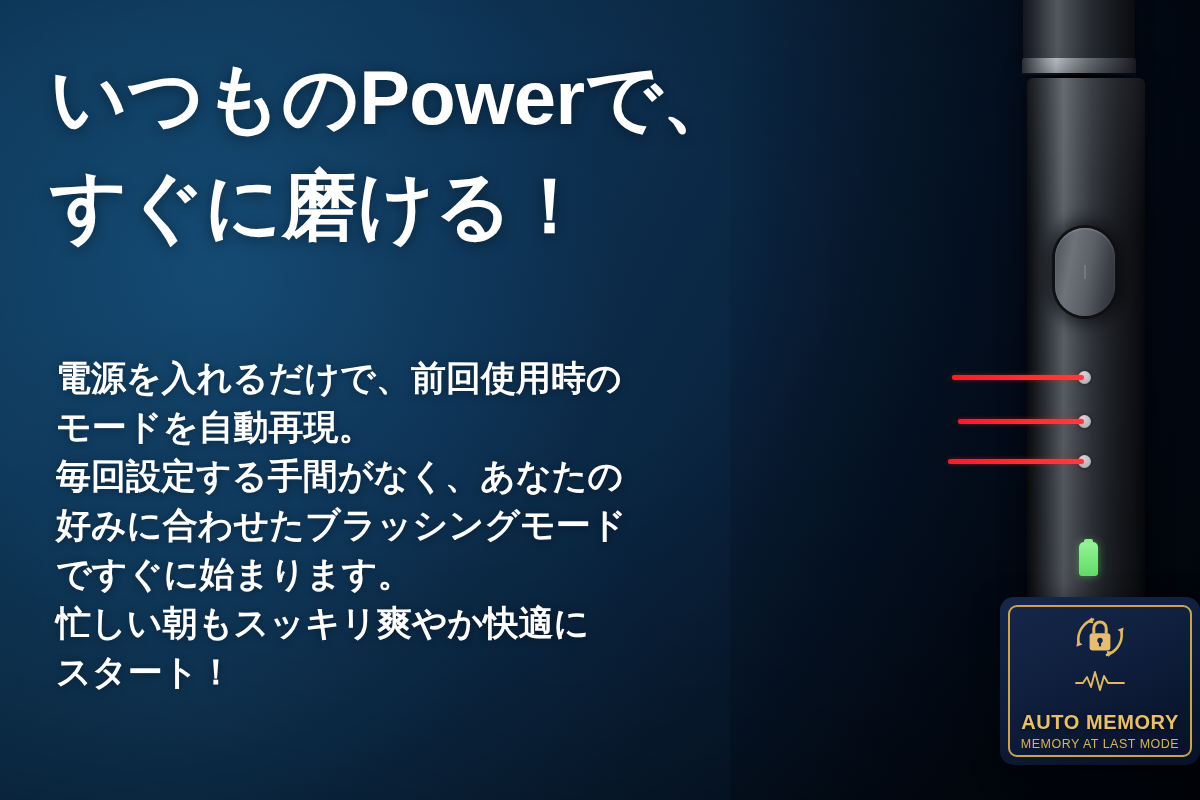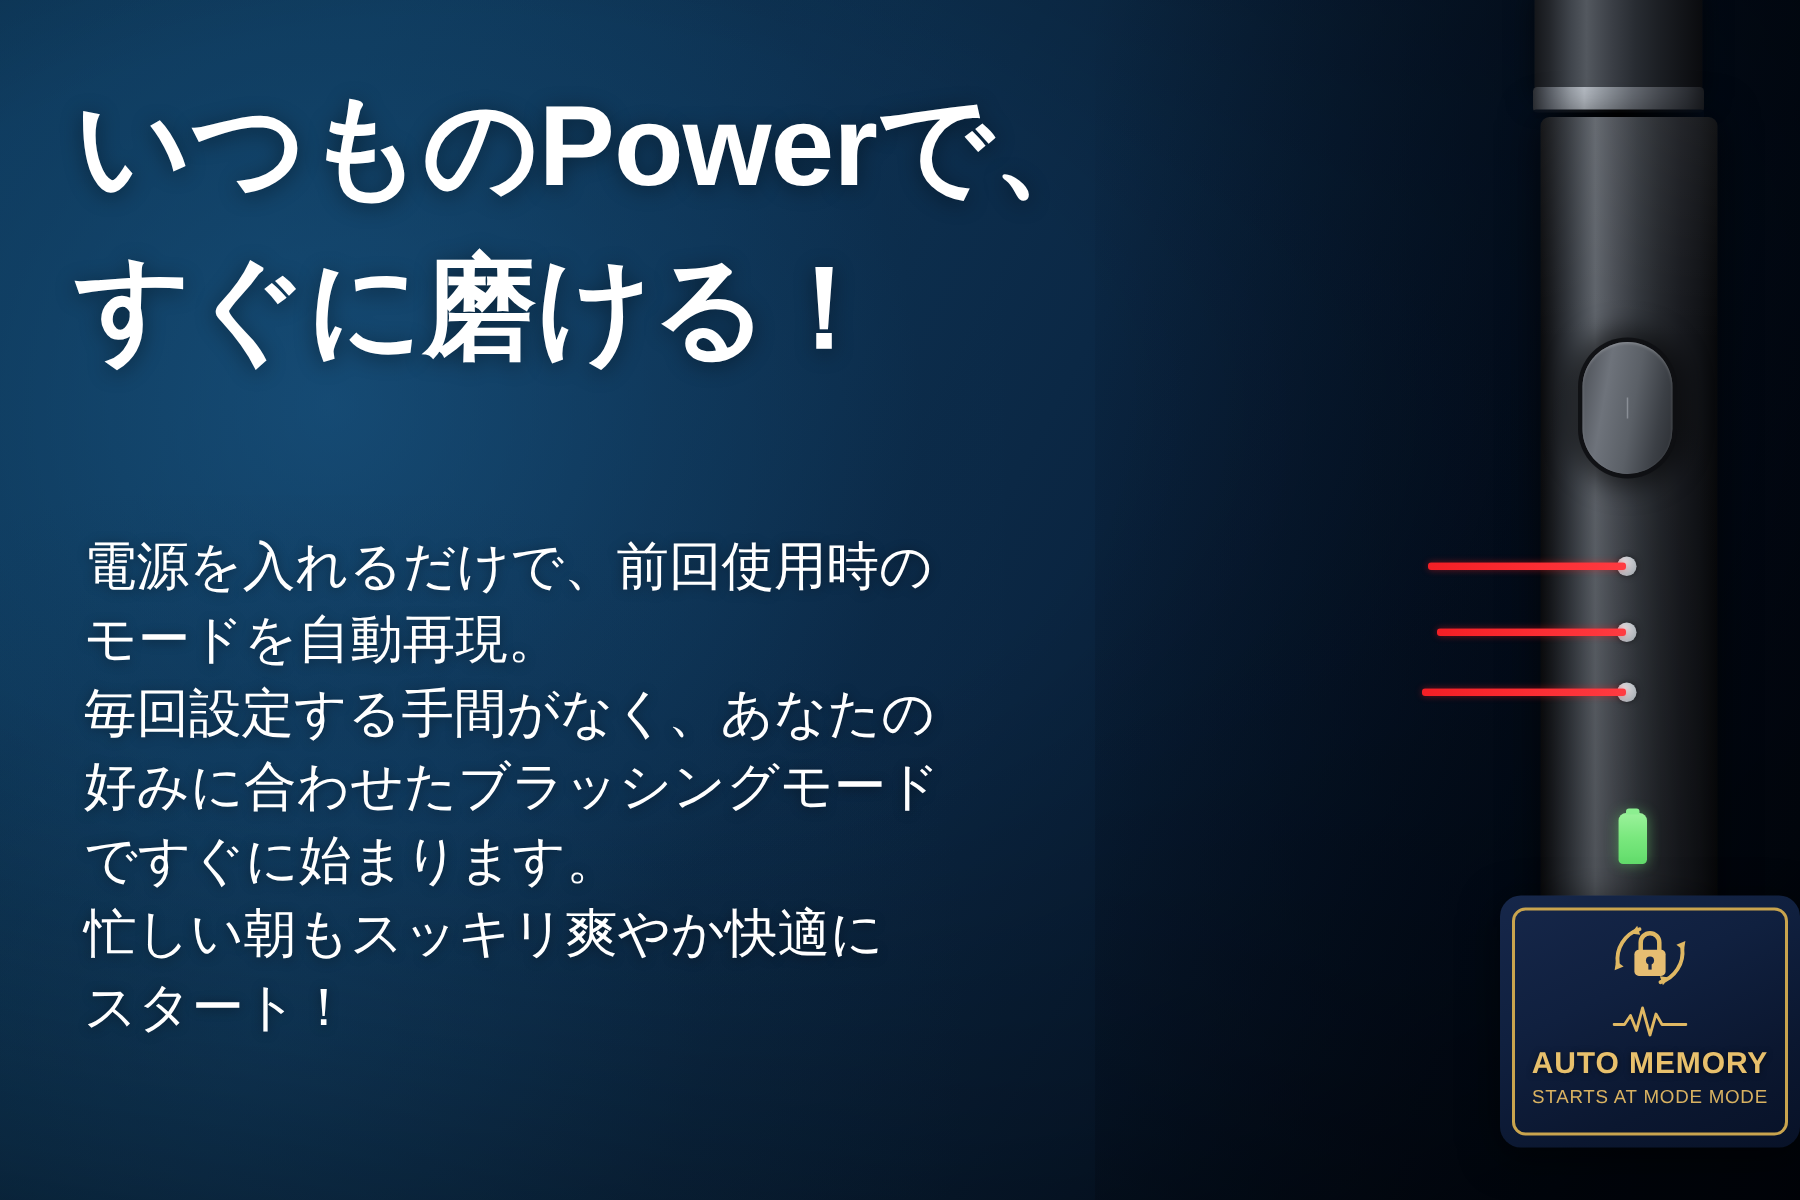--- a/index.html
+++ b/index.html
@@ -71,21 +71,21 @@
     letter-spacing:-0.5px;
     text-shadow:0 2px 14px rgba(0,0,0,0.42);
     white-space:pre-line;
   }
   .body-copy {
     position:absolute;
     left:56px; top:353px;
     width:710px;
     color:#ffffff;
     font-size:35px;
-    font-weight:400;
+    font-weight:700;
     line-height:1.40;
     letter-spacing:0px;
     text-shadow:0 1px 8px rgba(0,0,0,0.40);
     white-space:pre-line;
   }
 
   
   #device { position:absolute; left:1010px; top:-4px; width:150px; height:640px; }
 
   .dev-head {
@@ -220,21 +220,21 @@
     flex-direction:column;
     align-items:center;
   }
   .badge-lock { width:62px; height:52px; }
   .badge-wave { width:50px; height:22px; margin-top:7px; }
   .badge-title {
     color:#e8c06c;
     font-size:20px;
     font-weight:700;
     letter-spacing:0.6px;
-    margin-top:6px;
+    margin-top:19px;
     text-shadow:0 1px 4px rgba(0,0,0,0.5);
   }
   .badge-sub {
     color:#d9b261;
     font-size:12.5px;
     font-weight:400;
     letter-spacing:0.5px;
     margin-top:3px;
   }
 </style>
@@ -299,17 +299,17 @@
         <rect x="20.6" y="22.2" width="20.8" height="17.4" rx="3" fill="#e6bd72"></rect>
         <circle cx="31" cy="29.4" r="2.7" fill="#16274a"></circle>
         <rect x="29.9" y="29.4" width="2.2" height="6" fill="#16274a"></rect>
       </svg>
 
       <svg class="badge-wave" viewBox="0 0 50 22">
         <polyline points="1,13 8,13 12,7 16,17 20,2 25,20 29,6 33,13 40,13 49,13" fill="none" stroke="#e0b863" stroke-width="1.9" stroke-linecap="round" stroke-linejoin="round"></polyline>
       </svg>
 
       <div class="badge-title">AUTO MEMORY</div>
-      <div class="badge-sub">STARTS AT MODE MODE</div>
+      <div class="badge-sub">MEMORY AT LAST MODE</div>
     </div>
   </div>
 
 </div>
 
 </body></html>

